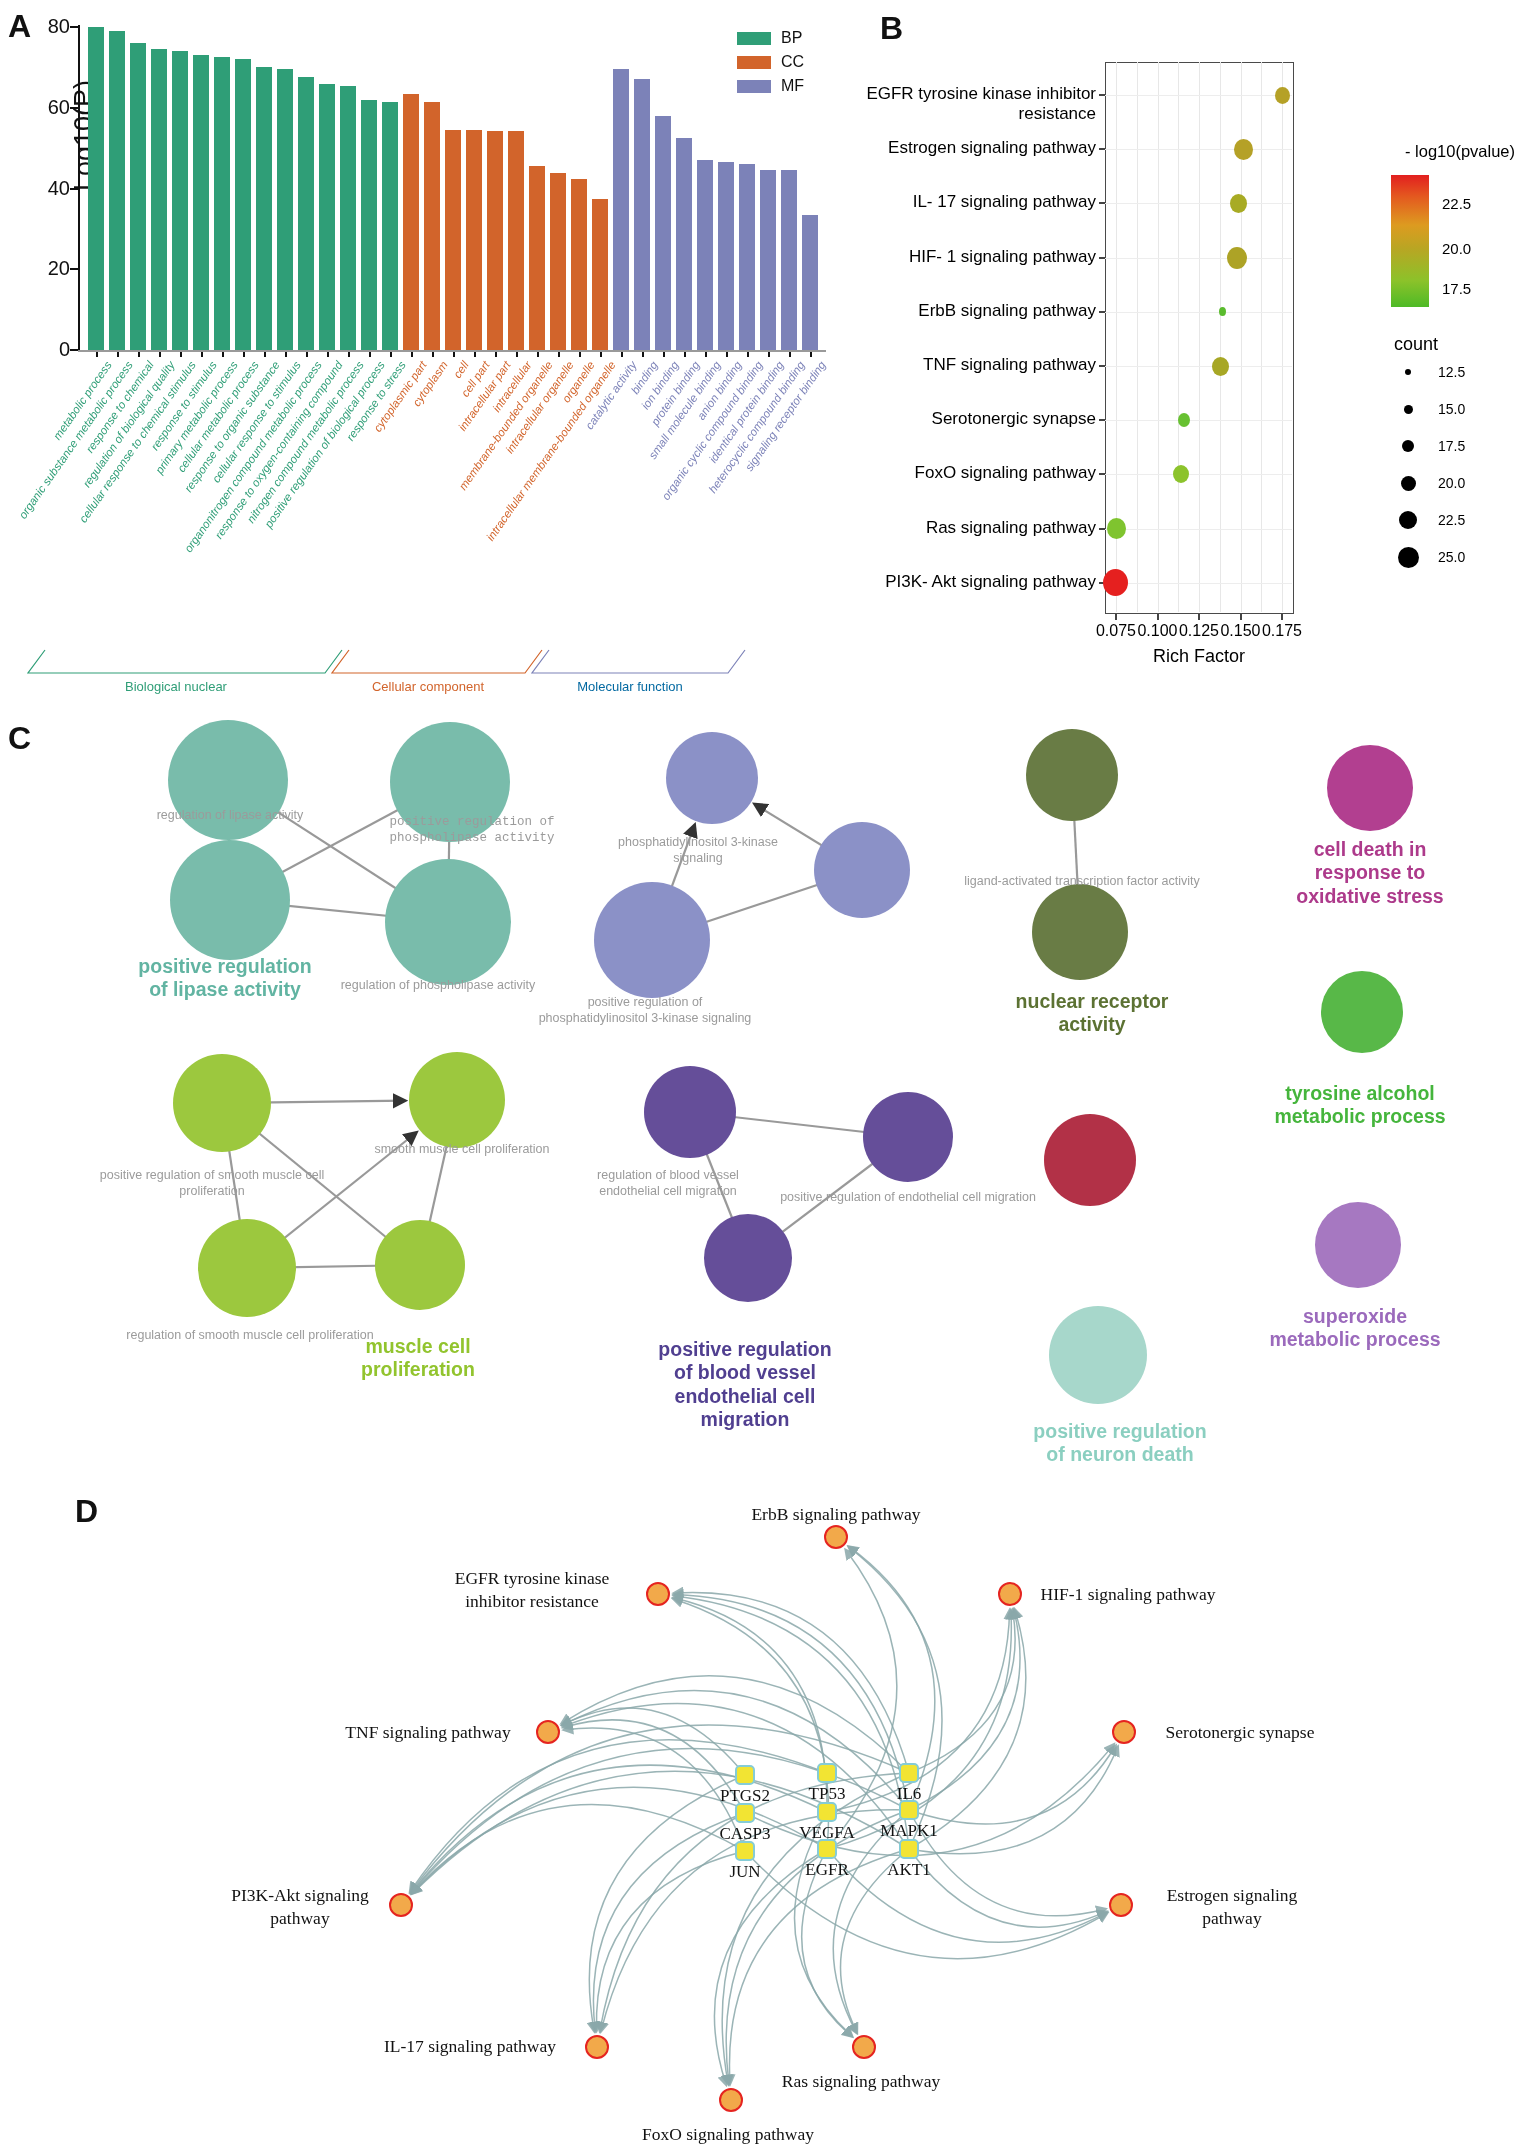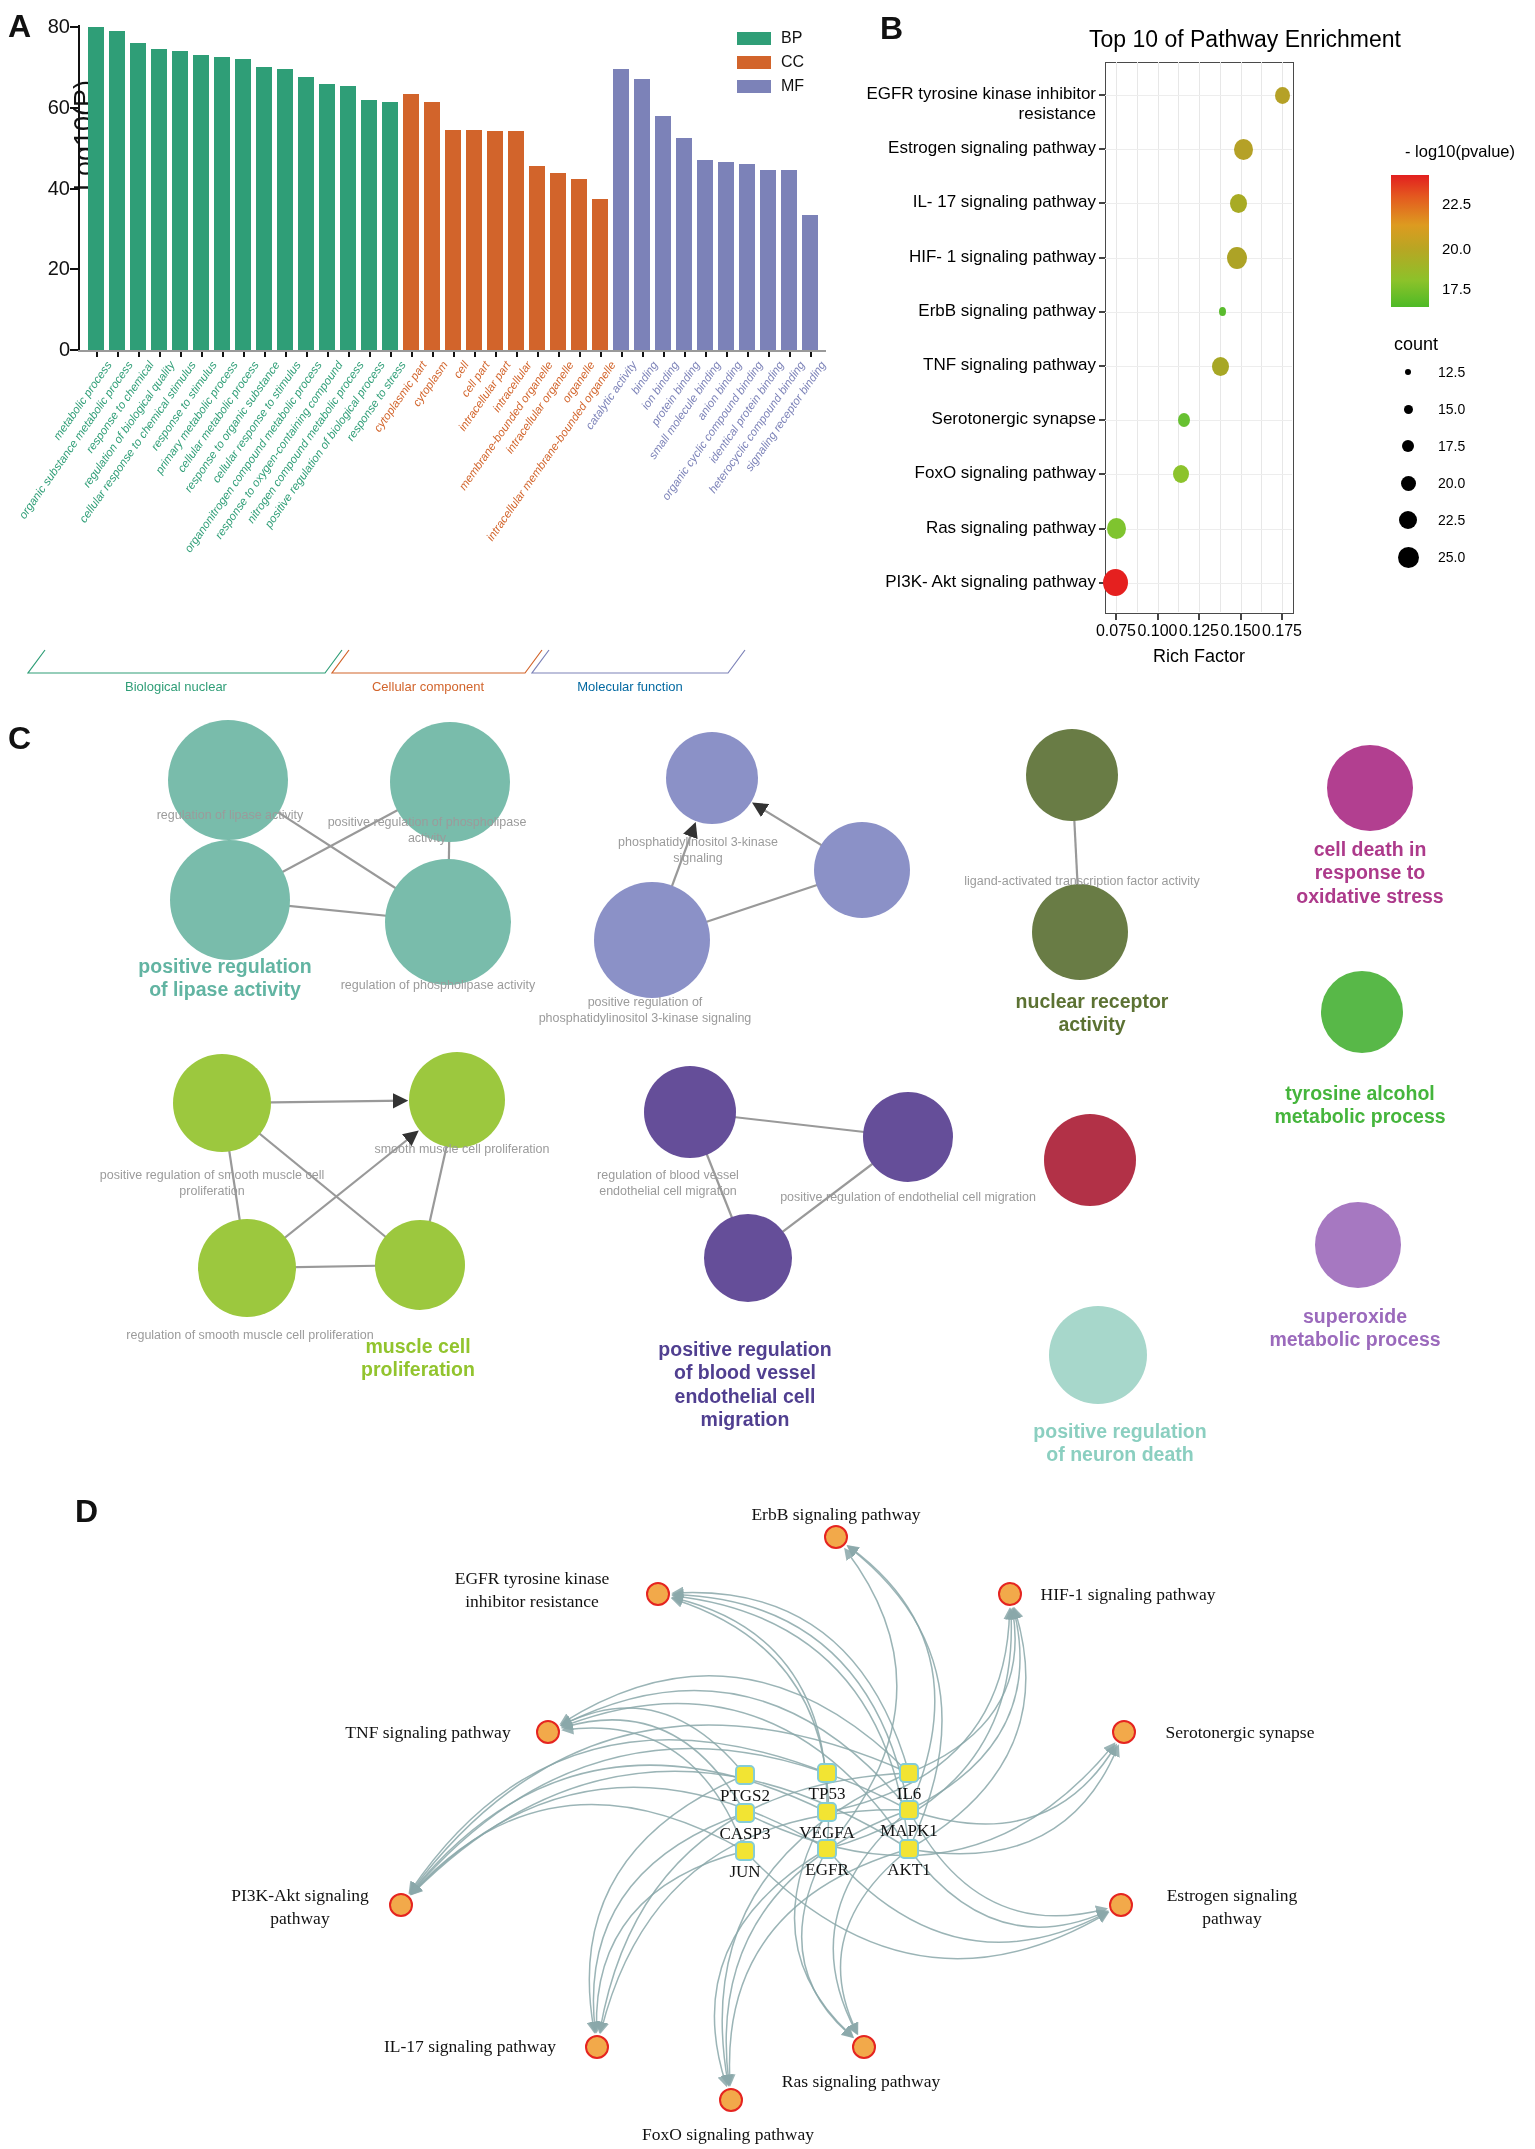--- a/index.html
+++ b/index.html
@@ -133,21 +133,20 @@
       <path d="M909,1810 Q704,1883.8 728.8933301363525,2083.1310361288665" fill="none" stroke="#8aa8aa" stroke-width="1.5" opacity="0.85" marker-end="url(#arrD)"></path>
       <path d="M909,1849 Q719.6,1903.3 730.0163938112773,2083.0284791823033" fill="none" stroke="#8aa8aa" stroke-width="1.5" opacity="0.85" marker-end="url(#arrD)"></path>
     </svg>
 
   <div class="panel-letter" style="left:8px;top:8px;">A</div>
   <div id="a-ytitle">Log10(P)</div>
   <div id="a-yaxis"></div>
   <div id="a-xaxis"></div>
 
   <div class="panel-letter" style="left:880px;top:10px;">B</div>
-  <div id="b-title">Top 10 of Pathway Enrichment</div>
   <div id="b-plot"></div>
   <div id="b-xlabel">Rich Factor</div>
   <div id="b-cbar-title">- log10(pvalue)</div>
   <div id="b-cbar"></div>
   <div id="b-count-title">count</div>
 
   <div class="panel-letter" style="left:8px;top:720px;">C</div>
   <div class="panel-letter" style="left:75px;top:1493px;">D</div>
 <div class="a-ytick" style="left: 28px; top: 338px;">0</div>
     <div class="a-ytickmark" style="left: 70px; top: 349px;"></div>
@@ -435,21 +434,21 @@
     <div class="c-node" style="left: 198px; top: 1219px; width: 98px; height: 98px; background: rgb(156, 200, 62);"></div>
     <div class="c-node" style="left: 375px; top: 1220px; width: 90px; height: 90px; background: rgb(156, 200, 62);"></div>
     <div class="c-node" style="left: 644px; top: 1066px; width: 92px; height: 92px; background: rgb(101, 78, 153);"></div>
     <div class="c-node" style="left: 863px; top: 1092px; width: 90px; height: 90px; background: rgb(101, 78, 153);"></div>
     <div class="c-node" style="left: 704px; top: 1214px; width: 88px; height: 88px; background: rgb(101, 78, 153);"></div>
     <div class="c-node" style="left: 1044px; top: 1114px; width: 92px; height: 92px; background: rgb(178, 49, 71);"></div>
     <div class="c-node" style="left: 1321px; top: 971px; width: 82px; height: 82px; background: rgb(88, 184, 72);"></div>
     <div class="c-node" style="left: 1315px; top: 1202px; width: 86px; height: 86px; background: rgb(166, 120, 193);"></div>
     <div class="c-node" style="left: 1049px; top: 1306px; width: 98px; height: 98px; background: rgb(167, 215, 203);"></div>
     <div class="c-label" style="left: 230px; top: 808px; width: 210px;">regulation of lipase activity</div>
-    <div class="c-label" style="left: 427px; top: 815px; width: 230px;">positive regulation of phospholipase activity</div>
+    <div class="c-label" style="left: 472px; top: 815px; width: 230px; font-family: Liberation Mono, monospace;">positive regulation of phospholipase activity</div>
     <div class="c-label" style="left: 438px; top: 978px; width: 280px;">regulation of phospholipase activity</div>
     <div class="c-label" style="left: 698px; top: 835px; width: 205px;">phosphatidylinositol 3-kinase signaling</div>
     <div class="c-label" style="left: 645px; top: 995px; width: 215px;">positive regulation of phosphatidylinositol 3-kinase signaling</div>
     <div class="c-label" style="left: 1082px; top: 874px; width: 240px;">ligand-activated transcription factor activity</div>
     <div class="c-label" style="left: 212px; top: 1168px; width: 270px;">positive regulation of smooth muscle cell proliferation</div>
     <div class="c-label" style="left: 462px; top: 1142px; width: 310px;">smooth muscle cell proliferation</div>
     <div class="c-label" style="left: 250px; top: 1328px; width: 255px;">regulation of smooth muscle cell proliferation</div>
     <div class="c-label" style="left: 668px; top: 1168px; width: 205px;">regulation of blood vessel endothelial cell migration</div>
     <div class="c-label" style="left: 908px; top: 1190px; width: 300px;">positive regulation of endothelial cell migration</div>
     <div class="c-title" style="left: 225px; top: 955px; color: rgb(98, 180, 162);">

